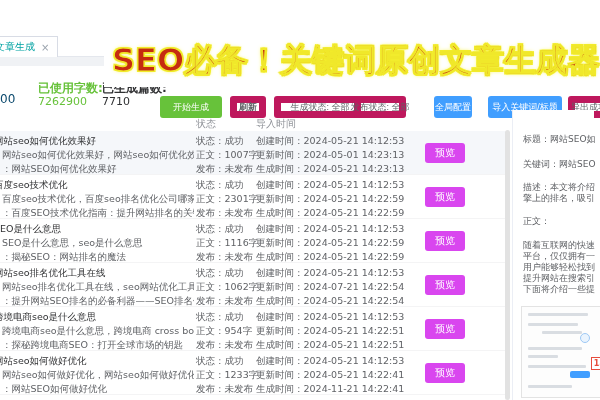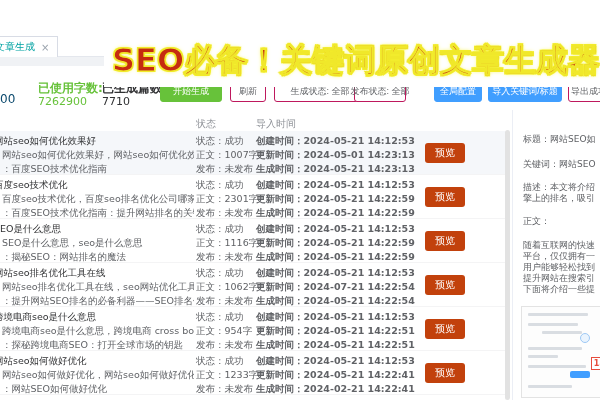--- a/index.html
+++ b/index.html
@@ -23,38 +23,38 @@
     text-shadow:1px 1px 0 #f3ee2b,-1px -1px 0 #f3ee2b,1px -1px 0 #f3ee2b,-1px 1px 0 #f3ee2b,0 0 4px #f6f141; }
 
   
   .stat-partial { position:absolute; left:0; top:92px; font-size:12px; color:#0c4a6e; }
   .stat-label { position:absolute; font-size:12px;font-weight:bold; }
   .stat-value { position:absolute; font-size:11px; }
   .green-t { color:#67c23a; }
   .dark-t { color:#303133; }
 
   
-  .btn { position:absolute; top:80px; height:22px; display:inline-flex; align-items:center;
+  .btn { position:absolute; top:96px; height:22px; display:inline-flex; align-items:center;
     justify-content:center; padding:0 6px; font-size:9px; border-radius:3px;
-    border:1px solid #be185d; background:#fff; color:#606266; white-space:nowrap; cursor:pointer; }
+    border:7px solid #be185d; background:#fff; color:#606266; white-space:nowrap; cursor:pointer; }
   .btn.green { background:#67c23a; border-color:#67c23a; color:#fff; }
   .btn.blue { background:#409eff; border-color:#409eff; color:#fff; }
 
   
   .thead { position:absolute; top:117px; font-size:10px; color:#909399; }
   #rows { position:absolute; left:0; top:131px; width:505px; }
   .trow { position:relative; width:505px; height:44px; background:#fff; border-bottom:1px solid #f4f4f5; }
   .trow:first-child { background:#f5f7fa; }
   .cell-line { position:absolute; font-size:9.5px; color:#606266; white-space:nowrap; }
   .c-kw { left:2px; width:192px; overflow:hidden; }
   .kw1 { margin-left:-8px; color:#303133; }
   .l1 { top:4px; } .l2 { top:18px; } .l3 { top:32px; }
   .c-st { left:196px; }
-  .c-tm { left:256px;font-weight:bold; }
-  .preview-btn { position:absolute; left:425px; top:12px; width:40px; height:20px; background:#c2410c;
+  .c-tm { left:256px; }
+  .preview-btn { position:absolute; left:425px; top:12px; width:40px; height:20px; background:#d946ef;
     border:none; border-radius:3px; color:#fff; font-size:10px; cursor:pointer;
     font-family:"DejaVu Sans","Liberation Sans",sans-serif; }
 
   
   .scrollbar { position:absolute; left:505px; top:130px; width:5px; height:270px;
     background:#e2e2e2; border-radius:3px; }
 
   
   .rpanel { position:absolute; left:512px; top:110px; width:82px; height:290px; background:#fff;
     border-left:1px solid #ebeef5; }
@@ -91,36 +91,36 @@
 
   <div class="overlay-title">SEO必备！关键词原创文章生成器（TDK自动</div>
 
   <div class="stat-partial">00</div>
   <div class="stat-label green-t" style="left:38px; top:80px;">已使用字数:</div>
   <div class="stat-value green-t" style="left:38px; top:95px;">7262900</div>
   <div class="stat-label dark-t" style="left:102px; top:80px;">已生成篇数:</div>
   <div class="stat-value dark-t" style="left:102px; top:95px;">7710</div>
 
   <button class="btn green" style="left:160px; width:62px;">开始生成</button>
-  <button class="btn" style="left:230px; width:36px;">刷新</button>
+  <button class="btn" style="left:230px; width:36px;font-weight:bold;">刷新</button>
   <button class="btn" style="left:274px; width:92px;">生成状态: 全部</button>
   <button class="btn" style="left:354px; width:52px;">发布状态: 全部</button>
-  <button class="btn blue" style="left:434px; width:48px;">全局配置</button>
+  <button class="btn blue" style="left:434px; width:38px;">全局配置</button>
   <button class="btn blue" style="left:488px; width:74px;">导入关键词/标题</button>
   <button class="btn" style="left:568px; width:60px;">导出成功文章</button>
 
   <div class="thead" style="left:196px;">状态</div>
   <div class="thead" style="left:256px;">导入时间</div>
   <div class="thead" style="left:400px;margin-top:16px;">操作</div>
 
   <div id="rows">
     <div class="trow">
       <div class="cell-line c-kw l1 kw1">网站seo如何优化效果好</div>
       <div class="cell-line c-kw l2">网站seo如何优化效果好，网站seo如何优化效果好些</div>
-      <div class="cell-line c-kw l3">：百度SEO技术优化指南</div>
+      <div class="cell-line c-kw l3">：网站SEO如何优化效果好</div>
       <div class="cell-line c-st l1">状态：成功</div>
       <div class="cell-line c-st l2">正文：1007字</div>
       <div class="cell-line c-st l3">发布：未发布</div>
       <div class="cell-line c-tm l1">创建时间：2024-05-21 14:12:53</div>
       <div class="cell-line c-tm l2">更新时间：2024-05-01 14:23:13</div>
       <div class="cell-line c-tm l3">生成时间：2024-05-21 14:23:13</div>
       <button class="preview-btn">预览</button>
     </div>
 
     <div class="trow">
@@ -177,21 +177,21 @@
 
     <div class="trow">
       <div class="cell-line c-kw l1 kw1">网站seo如何做好优化</div>
       <div class="cell-line c-kw l2">网站seo如何做好优化，网站seo如何做好优化策略</div>
       <div class="cell-line c-kw l3">：网站SEO如何做好优化</div>
       <div class="cell-line c-st l1">状态：成功</div>
       <div class="cell-line c-st l2">正文：1233字</div>
       <div class="cell-line c-st l3">发布：未发布</div>
       <div class="cell-line c-tm l1">创建时间：2024-05-21 14:12:53</div>
       <div class="cell-line c-tm l2">更新时间：2024-05-21 14:22:41</div>
-      <div class="cell-line c-tm l3">生成时间：2024-02-21 14:22:41</div>
+      <div class="cell-line c-tm l3">生成时间：2024-11-21 14:22:41</div>
       <button class="preview-btn">预览</button>
     </div>
   </div>
 
   <div class="scrollbar"></div>
 
   <div class="rpanel">
     <div id="plines">
         <div>标题：网站SEO如</div>
         <div>关键词：网站SEO</div>

